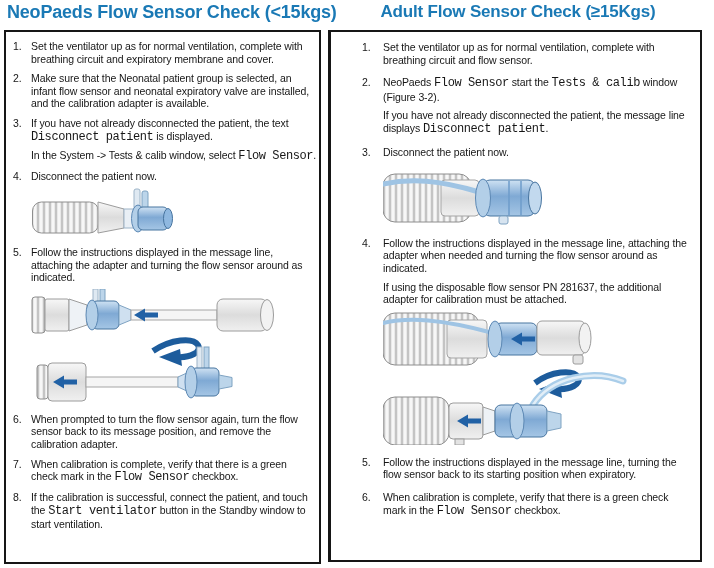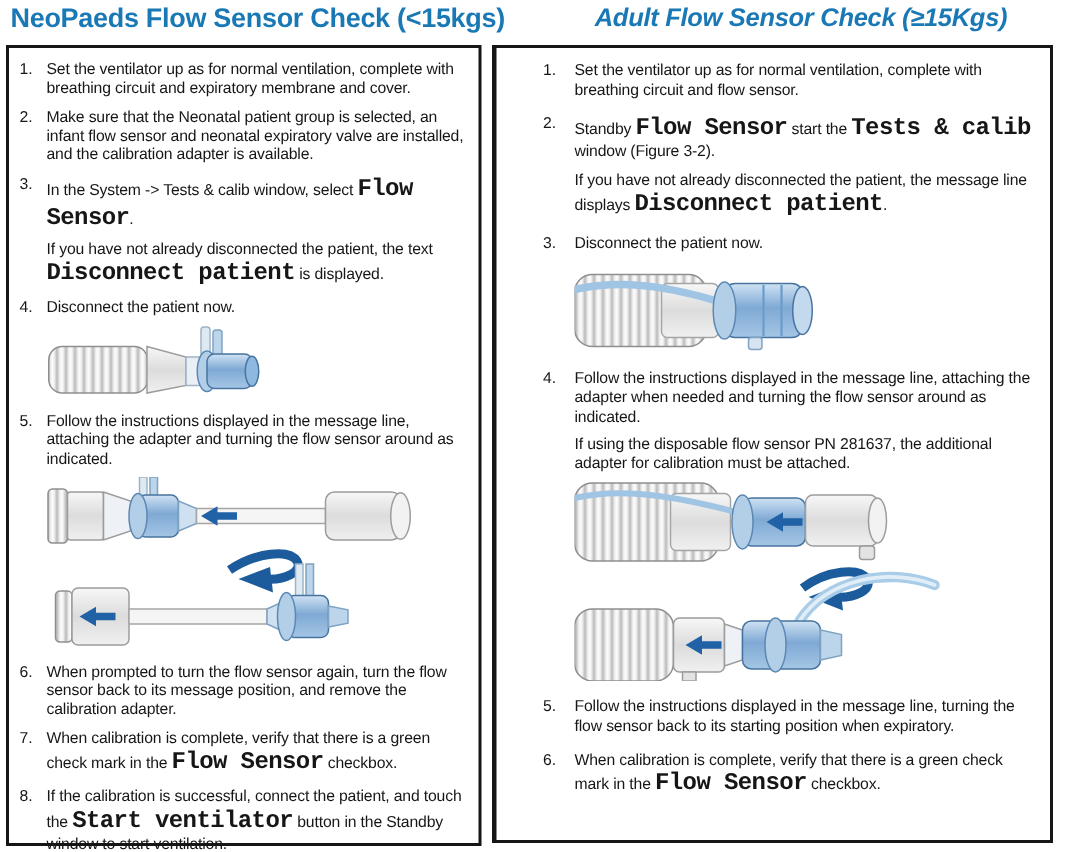--- a/index.html
+++ b/index.html
@@ -10,21 +10,21 @@
     color:#161616;
     -webkit-font-smoothing:antialiased;
   }
   .page { position:relative; width:714px; height:568px; background:#fff; }
 
   .title {
     position:absolute; top:2px; font-weight:700; color:#1a79b5;
     letter-spacing:-0.2px; white-space:nowrap;
   }
   .title-left  { left:7px;  width:315px; font-size:18px; text-align:left; }
-  .title-right { left:328px; width:374px; font-size:17px; text-align:center; padding-left:38px;font-style:italic; }
+  .title-right { left:312px; width:374px; font-size:17px; text-align:center; padding-left:38px; }
 
   .box {
     position:absolute; top:30px; background:#fff;
     border:2px solid #161616;
   }
   .box-left  { left:4px;   width:317px; height:534px; padding:8px 3px 4px 6px; }
   .box-right { left:328px; width:374px; height:532px; border-left-width:3px; padding:9px 12px 4px 30px; }
 
   .step { display:flex; margin-bottom:7px; }
   .box-right .step { margin-bottom:10px; }
@@ -33,21 +33,21 @@
     font-size:10.5px; line-height:1.2; font-weight:400;
   }
   .box-right .step-num { width:22px; }
   .step-body { flex:1; min-width:0; }
   .step-para { font-size:10.5px; line-height:1.2; letter-spacing:-0.1px; margin:0 0 5px 0; }
   .step-para:last-of-type { margin-bottom:0; }
   .box-right .step-para { margin-bottom:6px; }
   .box-right .step-para:last-of-type { margin-bottom:0; }
   .mono {
     font-family:"Liberation Mono","DejaVu Sans Mono",monospace;
-    font-weight:700; font-size:16px; letter-spacing:-0.4px;
+    font-weight:400; font-size:12px; letter-spacing:-0.4px;
   }
   .figure { margin:5px 0 1px 0; line-height:0; }
   .hidden-defs { position:absolute; width:0; height:0; overflow:hidden; }
 </style>
 </head>
 <body>
 
 <svg class="hidden-defs" aria-hidden="true">
   <defs>
     <pattern id="corr" width="6" height="8" patternUnits="userSpaceOnUse">
@@ -81,22 +81,22 @@
       </div>
       <div class="step">
         <div class="step-num">2.</div>
         <div class="step-body">
           <p class="step-para"><span>Make sure that the Neonatal patient group is selected, an infant flow sensor and neonatal expiratory valve are installed, and the calibration adapter is available.</span></p>
         </div>
       </div>
       <div class="step">
         <div class="step-num">3.</div>
         <div class="step-body">
+          <p class="step-para"><span>If you have not already disconnected the patient, the text </span><span class="mono">Disconnect patient</span><span> is displayed.</span></p>
           <p class="step-para"><span>In the System -&gt; Tests &amp; calib window, select </span><span class="mono">Flow Sensor</span><span>.</span></p>
-          <p class="step-para"><span>If you have not already disconnected the patient, the text </span><span class="mono">Disconnect patient</span><span> is displayed.</span></p>
         </div>
       </div>
       <div class="step">
         <div class="step-num">4.</div>
         <div class="step-body">
           <p class="step-para"><span>Disconnect the patient now.</span></p>
           <div class="figure">
   <svg width="150" height="50" viewBox="0 0 150 50">
     <rect x="103" y="1" width="6" height="20" rx="2" fill="#dfe9f2" stroke="#9db4c8"></rect>
     <rect x="111" y="3" width="6" height="18" rx="2" fill="#bcd5ea" stroke="#7fa3c2"></rect>
@@ -169,21 +169,21 @@
   <div class="box box-right">
       <div class="step">
         <div class="step-num">1.</div>
         <div class="step-body">
           <p class="step-para"><span>Set the ventilator up as for normal ventilation, complete with breathing circuit and flow sensor.</span></p>
         </div>
       </div>
       <div class="step">
         <div class="step-num">2.</div>
         <div class="step-body">
-          <p class="step-para"><span>Standby </span><span class="mono">Flow Sensor</span><span> start the </span><span class="mono">Tests &amp; calib</span><span> window (Figure 3-2).</span></p>
+          <p class="step-para"><span>NeoPaeds </span><span class="mono">Flow Sensor</span><span> start the </span><span class="mono">Tests &amp; calib</span><span> window (Figure 3-2).</span></p>
           <p class="step-para"><span>If you have not already disconnected the patient, the message line displays </span><span class="mono">Disconnect patient</span><span>.</span></p>
         </div>
       </div>
       <div class="step">
         <div class="step-num">3.</div>
         <div class="step-body">
           <p class="step-para"><span>Disconnect the patient now.</span></p>
           <div class="figure">
   <svg width="168" height="62" viewBox="0 0 168 62">
     <rect x="0" y="10" width="88" height="48" rx="12" fill="url(#corr)" stroke="#8e8e8e"></rect>

